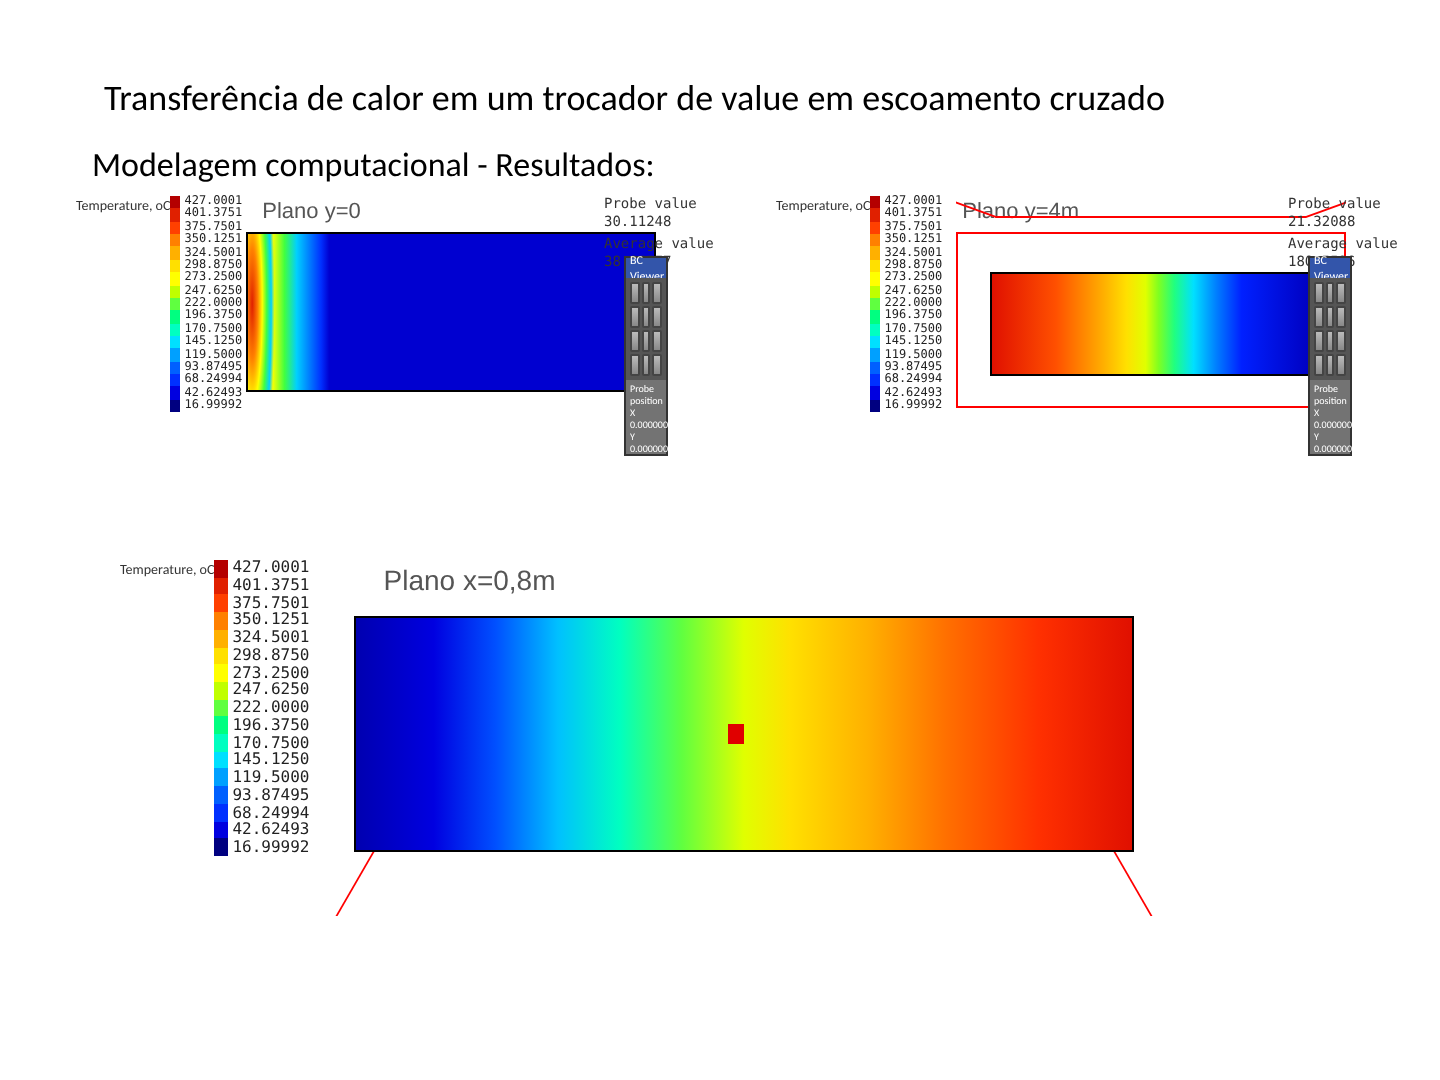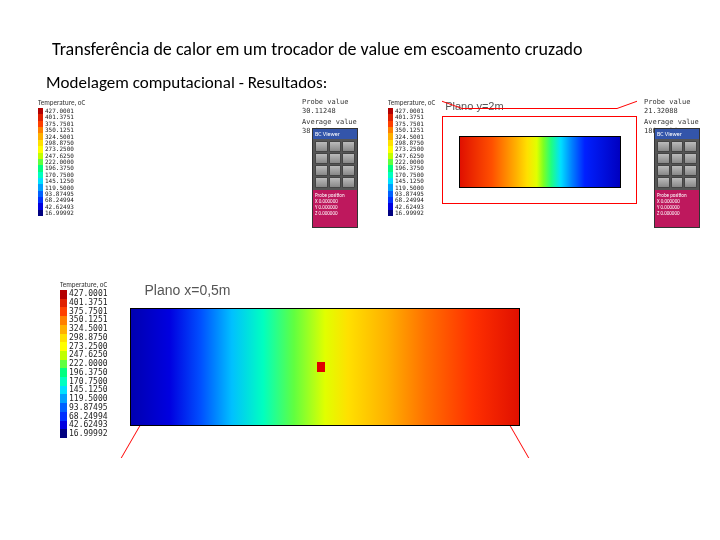--- a/index.html
+++ b/index.html
@@ -1,30 +1,30 @@
 <!DOCTYPE html>
 <html><head>
 <meta charset="utf-8">
 <style>
 *{box-sizing:border-box;margin:0;padding:0}
 body{width:720px;height:540px;background:#fff;font-family:Calibri,Arial,sans-serif;color:#000;overflow:hidden;position:relative}
 .title{position:absolute;top:38px;left:52px;font-size:18px}
 .subtitle{position:absolute;top:72px;left:46px;font-size:17px}
 .panel{position:absolute;display:flex}
-.legend{display:flex;flex-direction:column;margin-right:2px}
+.legend{display:flex;margin-right:2px}
 .leg-title{font-size:7px;color:#333;margin-bottom:1px;white-space:nowrap}
 .leg-body{display:flex}
 .leg-bar{width:5px;height:100%;display:flex;flex-direction:column}
 .leg-bar span{flex:1}
 .leg-vals{display:flex;flex-direction:column;justify-content:space-between;font-size:6px;line-height:6px;color:#222;margin-left:2px;font-family:monospace}
 .plot-area{position:relative}
 .plot-label{position:absolute;top:2px;left:8px;font-size:11px;color:#555;font-family:Arial}
 .plot-rect{position:absolute;border:1px solid #000}
 .info-box{position:absolute;font-size:7px;font-family:monospace;color:#333;display:flex;flex-direction:column;gap:1px}
-.toolbox{position:absolute;width:46px;background:#be185d;border:1px solid #333;display:flex;flex-direction:column}
+.toolbox{position:absolute;width:22px;background:#737373;border:1px solid #333;display:flex;flex-direction:column}
 .tb-head{height:10px;background:#3355aa;color:#fff;font-size:6px;display:flex;align-items:center;padding:0 2px}
 .tb-grid{display:grid;grid-template-columns:repeat(3,1fr);gap:1px;padding:2px;background:#555}
 .tb-btn{height:11px;background:linear-gradient(#bbb,#888);border:1px solid #444;border-radius:1px}
 .tb-probe{padding:2px;color:#fff;font-size:5px;line-height:6px}
 </style>
 </head>
 <body>
 
 <div class="title">Transferência de calor em um trocador de value em escoamento cruzado</div>
 <div class="subtitle">Modelagem computacional - Resultados:</div>
@@ -66,20 +66,26 @@
           <div>170.7500</div>
           <div>145.1250</div>
           <div>119.5000</div>
           <div>93.87495</div>
           <div>68.24994</div>
           <div>42.62493</div>
           <div>16.99992</div>
         </div>
     </div>
   </div>
+  <div class="plot-area" style="width:220px;height:115px">
+    <div class="plot-label">Plano y=0</div>
+    <div class="plot-rect" style="top:18px;left:0;width:205px;height:80px;background:linear-gradient(90deg,#ff2000 0%,#ffb000 3%,#ffff00 6%,#40ff40 9%,#00d0ff 12%,#0030ff 18%,#0000d0 20%,#0000d0 100%)">
+      <div style="position:absolute;left:0;top:0;width:14px;height:100%;background:radial-gradient(ellipse 80% 140% at 15% 45%,#e02000 0%,#ff8000 25%,#ffff00 45%,#40ff40 65%,#00d0ff 85%,transparent 100%)"></div>
+    </div>
+  </div>
 </div>
 <div class="info-box" style="top:98px;left:302px">
   <div>Probe value</div>
   <div>30.11248</div>
   <div style="margin-top:2px">Average value</div>
   <div>38.85577</div>
 </div>
 <div class="toolbox" style="top:128px;left:312px;height:100px">
   <div class="tb-head">BC Viewer</div>
   <div class="tb-grid">
@@ -142,21 +148,21 @@
           <div>145.1250</div>
           <div>119.5000</div>
           <div>93.87495</div>
           <div>68.24994</div>
           <div>42.62493</div>
           <div>16.99992</div>
         </div>
     </div>
   </div>
   <div class="plot-area" style="width:220px;height:115px">
-    <div class="plot-label">Plano y=2m</div>
+    <div class="plot-label">Plano y=4m</div>
     <div style="position:absolute;top:18px;left:5px;width:195px;height:88px;border:1px solid red"></div>
     <div style="position:absolute;top:10px;left:25px;width:155px;height:1px;background:red"></div>
     <div style="position:absolute;top:10px;left:5px;width:20px;height:8px;border-top:1px solid red;transform:skewY(20deg);transform-origin:right"></div>
     <div style="position:absolute;top:10px;right:20px;width:20px;height:8px;border-top:1px solid red;transform:skewY(-20deg);transform-origin:left"></div>
     <div class="plot-rect" style="top:38px;left:22px;width:162px;height:52px;background:linear-gradient(90deg,#e01000 0%,#ff5000 20%,#ffb000 35%,#ffe000 42%,#e0ff00 48%,#80ff20 52%,#20ff80 57%,#00e0ff 63%,#0080ff 70%,#0020ff 78%,#0000c0 100%)"></div>
   </div>
 </div>
 <div class="info-box" style="top:98px;left:644px">
   <div>Probe value</div>
   <div>21.32088</div>
@@ -225,20 +231,20 @@
           <div>145.1250</div>
           <div>119.5000</div>
           <div>93.87495</div>
           <div>68.24994</div>
           <div>42.62493</div>
           <div>16.99992</div>
         </div>
     </div>
   </div>
   <div class="plot-area" style="width:430px;height:190px">
-    <div class="plot-label" style="font-size:14px;left:35px">Plano x=0,5m</div>
+    <div class="plot-label" style="font-size:14px;left:35px">Plano x=0,8m</div>
     <div class="plot-rect" style="top:28px;left:20px;width:390px;height:118px;background:linear-gradient(90deg,#0000b0 0%,#0000e0 10%,#0050ff 18%,#00c0ff 26%,#00ffc0 34%,#60ff40 42%,#e0ff00 50%,#ffe000 56%,#ffb000 66%,#ff7000 76%,#ff3000 88%,#e01000 100%)">
       <div style="position:absolute;left:48%;top:46%;width:8px;height:10px;background:#e00000"></div>
     </div>
     <div style="position:absolute;top:146px;left:20px;width:70px;height:32px;border-left:1px solid red;transform:skewX(-30deg)"></div>
     <div style="position:absolute;top:146px;right:20px;width:70px;height:32px;border-right:1px solid red;transform:skewX(30deg)"></div>
   </div>
 </div>
 
 </body></html>

